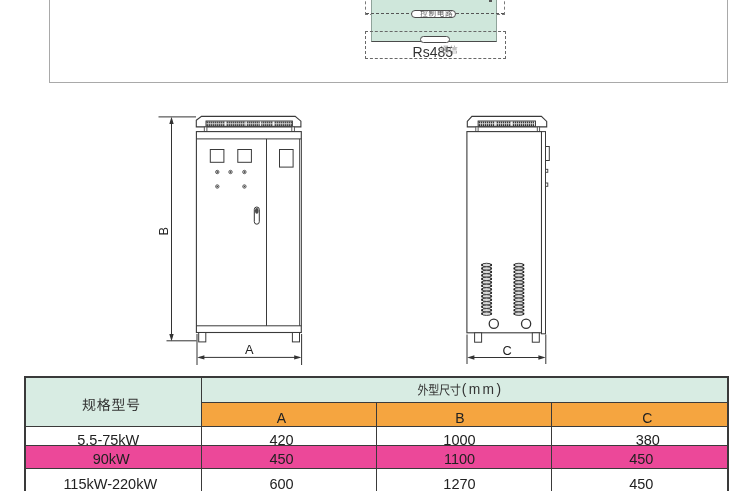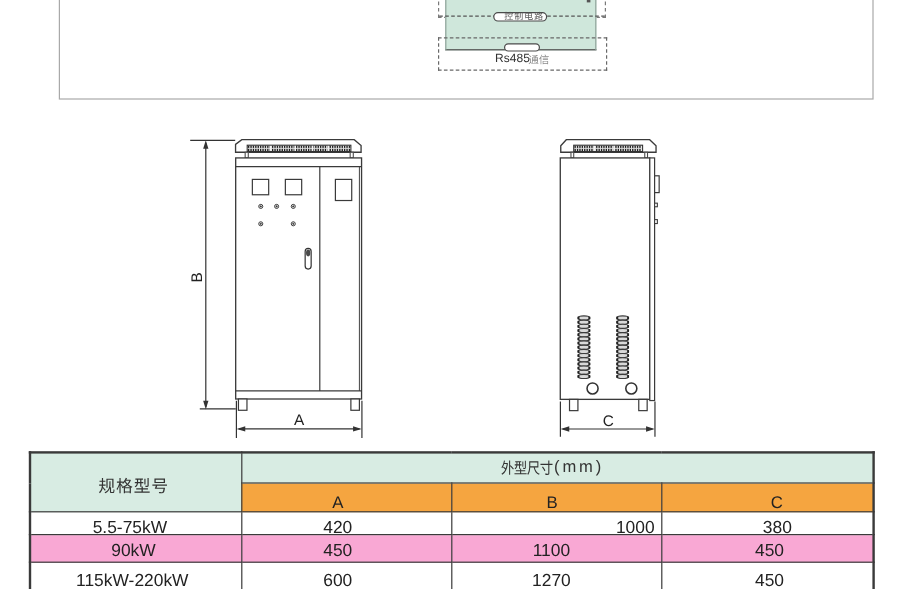--- a/index.html
+++ b/index.html
@@ -17,21 +17,21 @@
 <div class="abs" style="left:371px;top:-20px;width:124px;height:60px;background:#cfe7db;border:1px solid #8fa39a;border-bottom:1px solid #4a4a4a;"></div>
 
 <div class="abs" style="left:365px;top:31px;width:139px;height:26px;border:1px dashed #686868;"></div>
 
 <div class="abs" style="left:366px;top:13px;width:138px;height:0;border-top:1px dashed #555;"></div>
 
 <div class="abs" style="left:410.5px;top:10px;width:43.5px;height:5.6px;background:#fff;border:1px solid #4a4a4a;border-radius:4.5px;"></div>
 
 <div class="abs" style="left:420px;top:36px;width:27.5px;height:5.2px;background:#fff;border:1px solid #4a4a4a;border-radius:4px;"></div>
 
-<div class="abs" style="left:412.6px;top:44.2px;font-size:10px;color:#333;">Rs485</div>
+<div class="abs" style="left:412.6px;top:44.2px;font-size:14px;color:#333;">Rs485</div>
 
 <div class="abs" style="left:489px;top:0;width:3px;height:2px;background:#555;"></div>
 
 <svg class="abs" style="left:0;top:0;" width="750" height="491" viewBox="0 0 750 491" fill="none">
 
 <g>
       <path d="M196.3,120.3 L201.5,116.4 H295.2 L300.9,121.2 V126.9 H196.3 Z" fill="#fff" stroke="#3a3a3a" stroke-width="1.1"></path>
     </g>
 
 <g>
@@ -293,25 +293,25 @@
 
   <tr style="height:24px;">
     <td style="border:1px solid #3a3a3a;background:#f5a540;text-align:center;font-size:14px;color:#222;"><span style="position:relative;left:-7px;top:3.5px;">A</span></td>
     <td style="border:1px solid #3a3a3a;background:#f5a540;text-align:center;font-size:14px;color:#222;"><span style="position:relative;left:-3.5px;top:3.5px;">B</span></td>
     <td style="border:1px solid #3a3a3a;background:#f5a540;text-align:center;font-size:14px;color:#222;"><span style="position:relative;left:8px;top:3.5px;">C</span></td>
   </tr>
 
   <tr style="height:18px;background:#fff;font-size:14.5px;color:#222;text-align:center;">
     <td style="border:1px solid #3a3a3a;"><span style="position:relative;left:-5px;top:4px;">5.5-75kW</span></td>
     <td style="border:1px solid #3a3a3a;text-align:center;"><span style="position:relative;left:-7px;top:4px;">420</span></td>
-    <td style="border:1px solid #3a3a3a;text-align:right;"><span style="position:relative;left:-4px;top:4px;">1000</span></td>
+    <td style="border:1px solid #3a3a3a;"><span style="position:relative;left:-4px;top:4px;">1000</span></td>
     <td style="border:1px solid #3a3a3a;padding-left:14px;"><span style="position:relative;left:2px;top:4px;">380</span></td>
   </tr>
 
-  <tr style="height:23px;background:#f9a8d4;font-size:14.5px;color:#222;text-align:center;">
+  <tr style="height:23px;background:#ec4899;font-size:14.5px;color:#222;text-align:center;">
     <td style="border:1px solid #3a3a3a;"><span style="position:relative;left:-2px;top:1.5px;">90kW</span></td>
     <td style="border:1px solid #3a3a3a;"><span style="position:relative;left:-7px;top:1.5px;">450</span></td>
     <td style="border:1px solid #3a3a3a;"><span style="position:relative;left:-4px;top:1.5px;">1100</span></td>
     <td style="border:1px solid #3a3a3a;"><span style="position:relative;left:2px;top:1.5px;">450</span></td>
   </tr>
 
   <tr style="height:26px;background:#fff;font-size:14.5px;color:#222;text-align:center;">
     <td style="border:1px solid #3a3a3a;"><span style="position:relative;left:-3px;top:3px;">115kW-220kW</span></td>
     <td style="border:1px solid #3a3a3a;"><span style="position:relative;left:-7px;top:3px;">600</span></td>
     <td style="border:1px solid #3a3a3a;"><span style="position:relative;left:-4px;top:3px;">1270</span></td>

